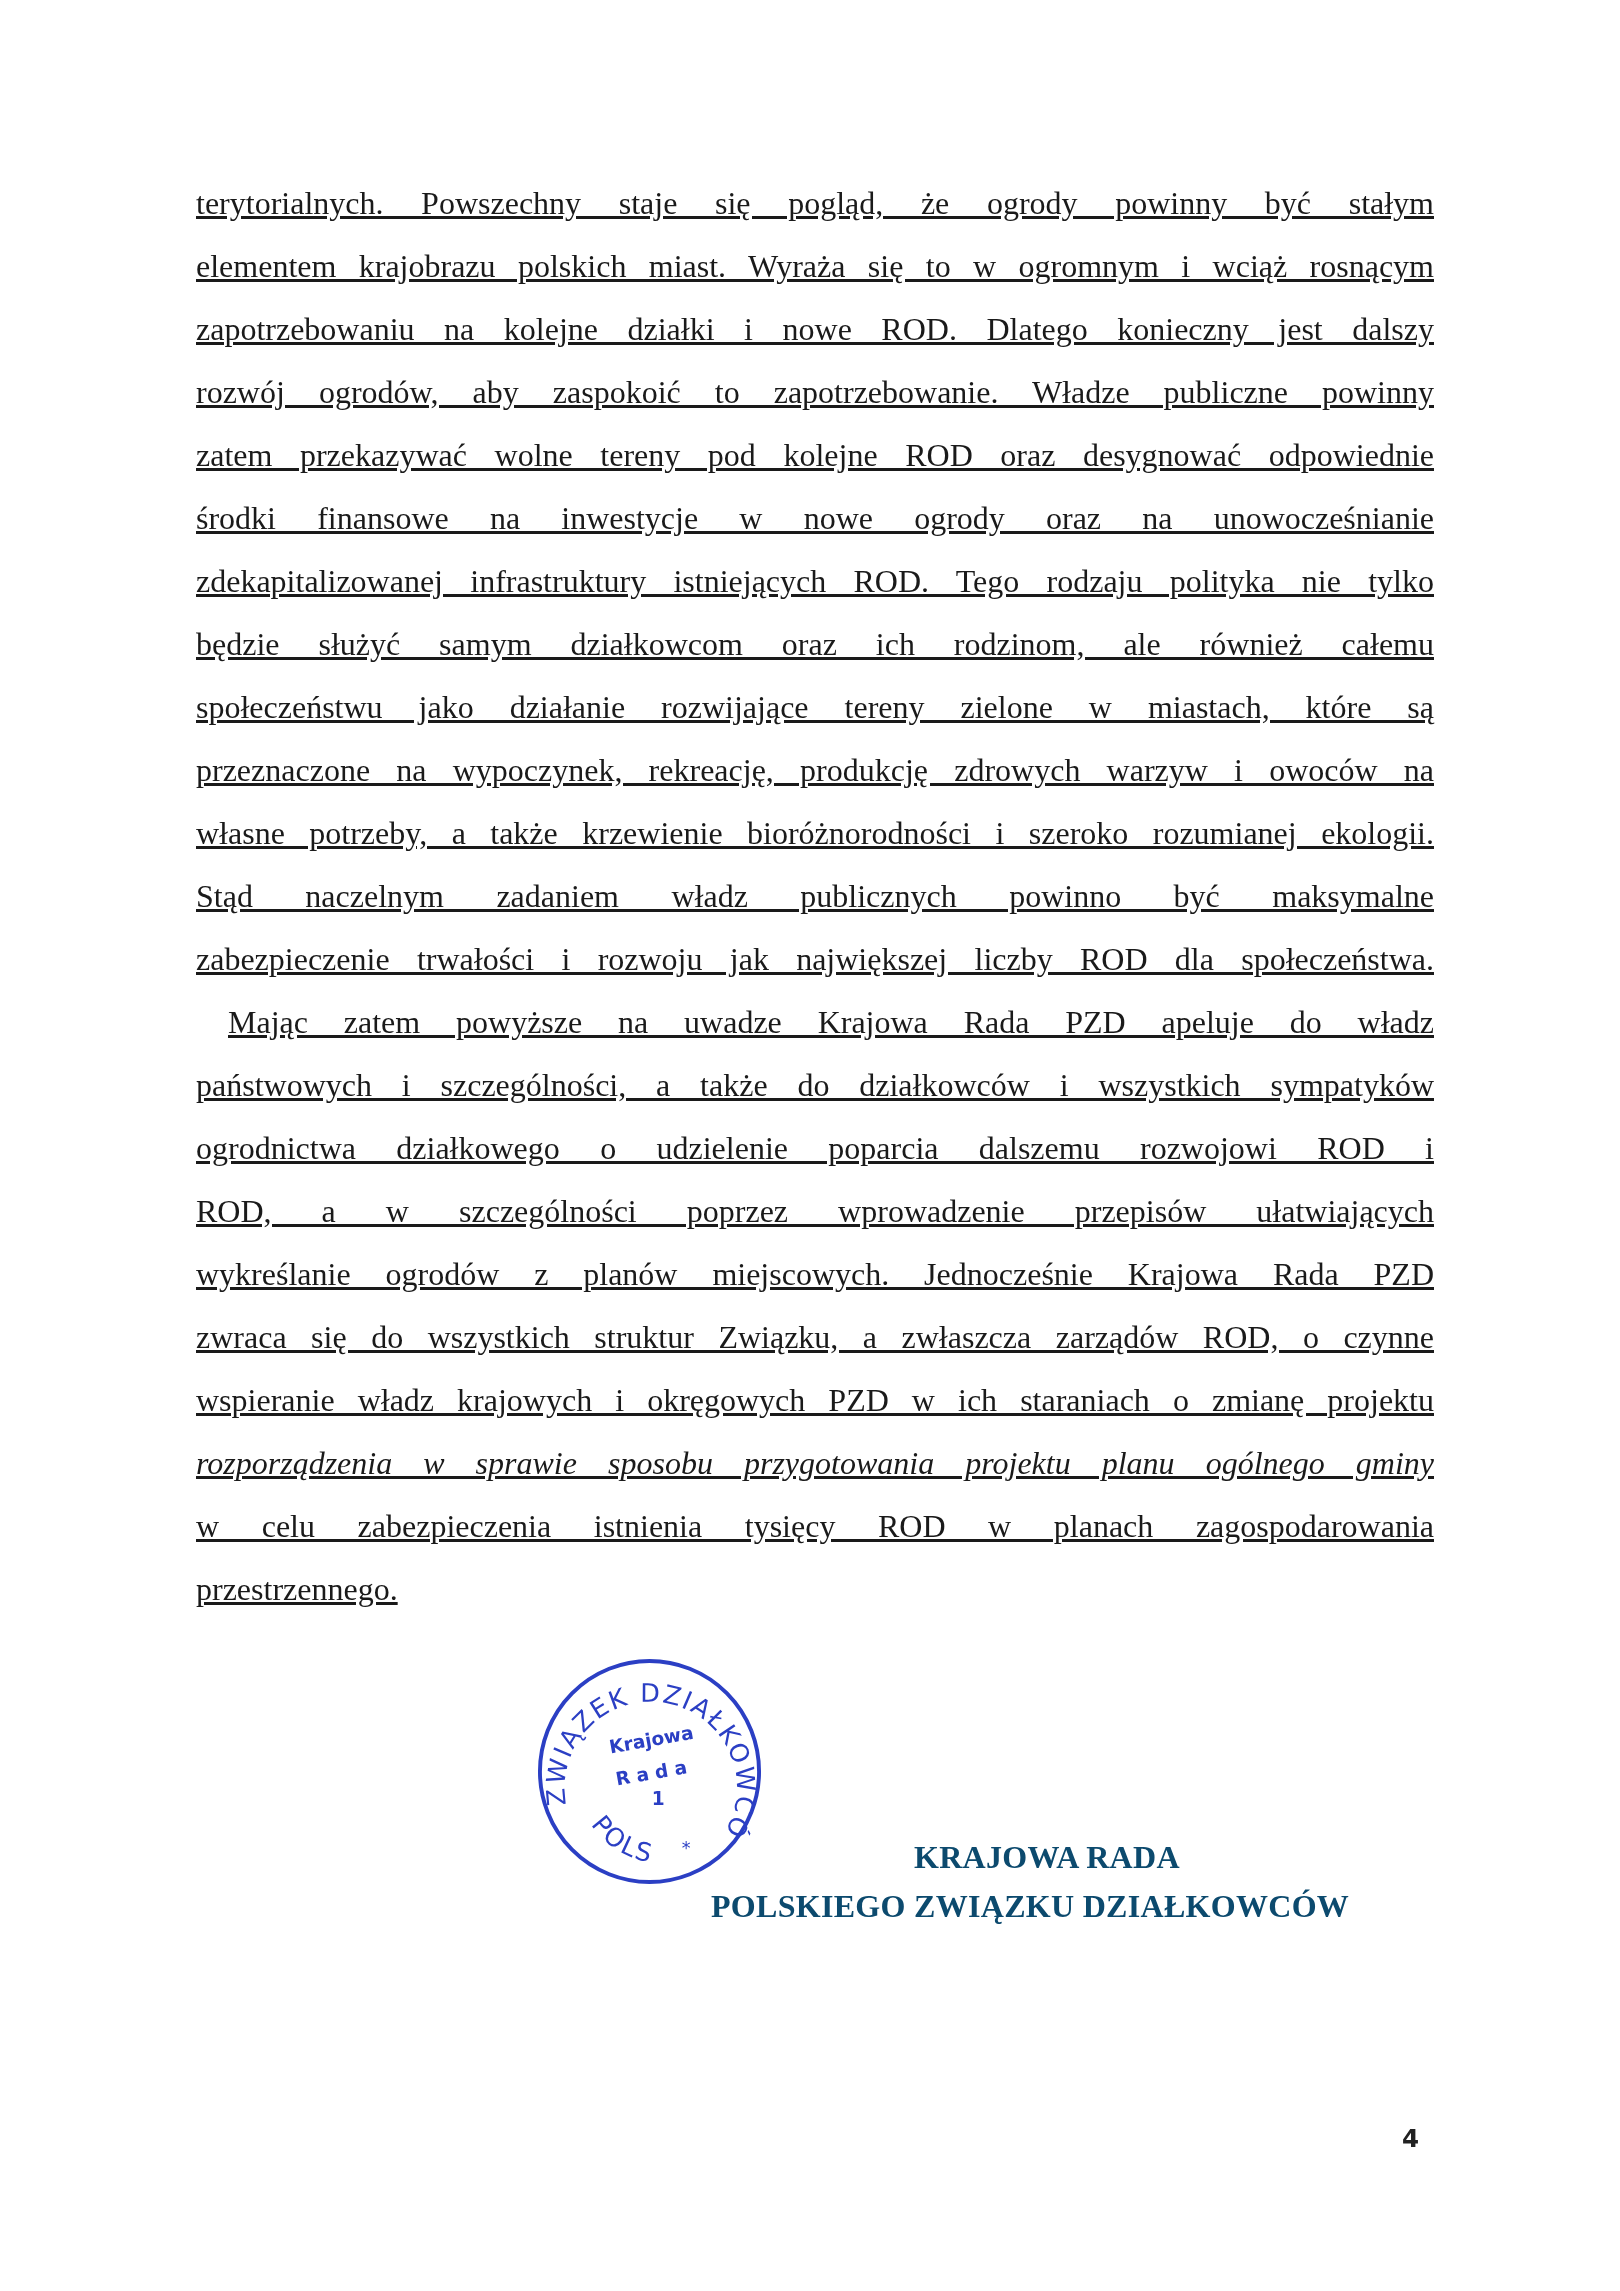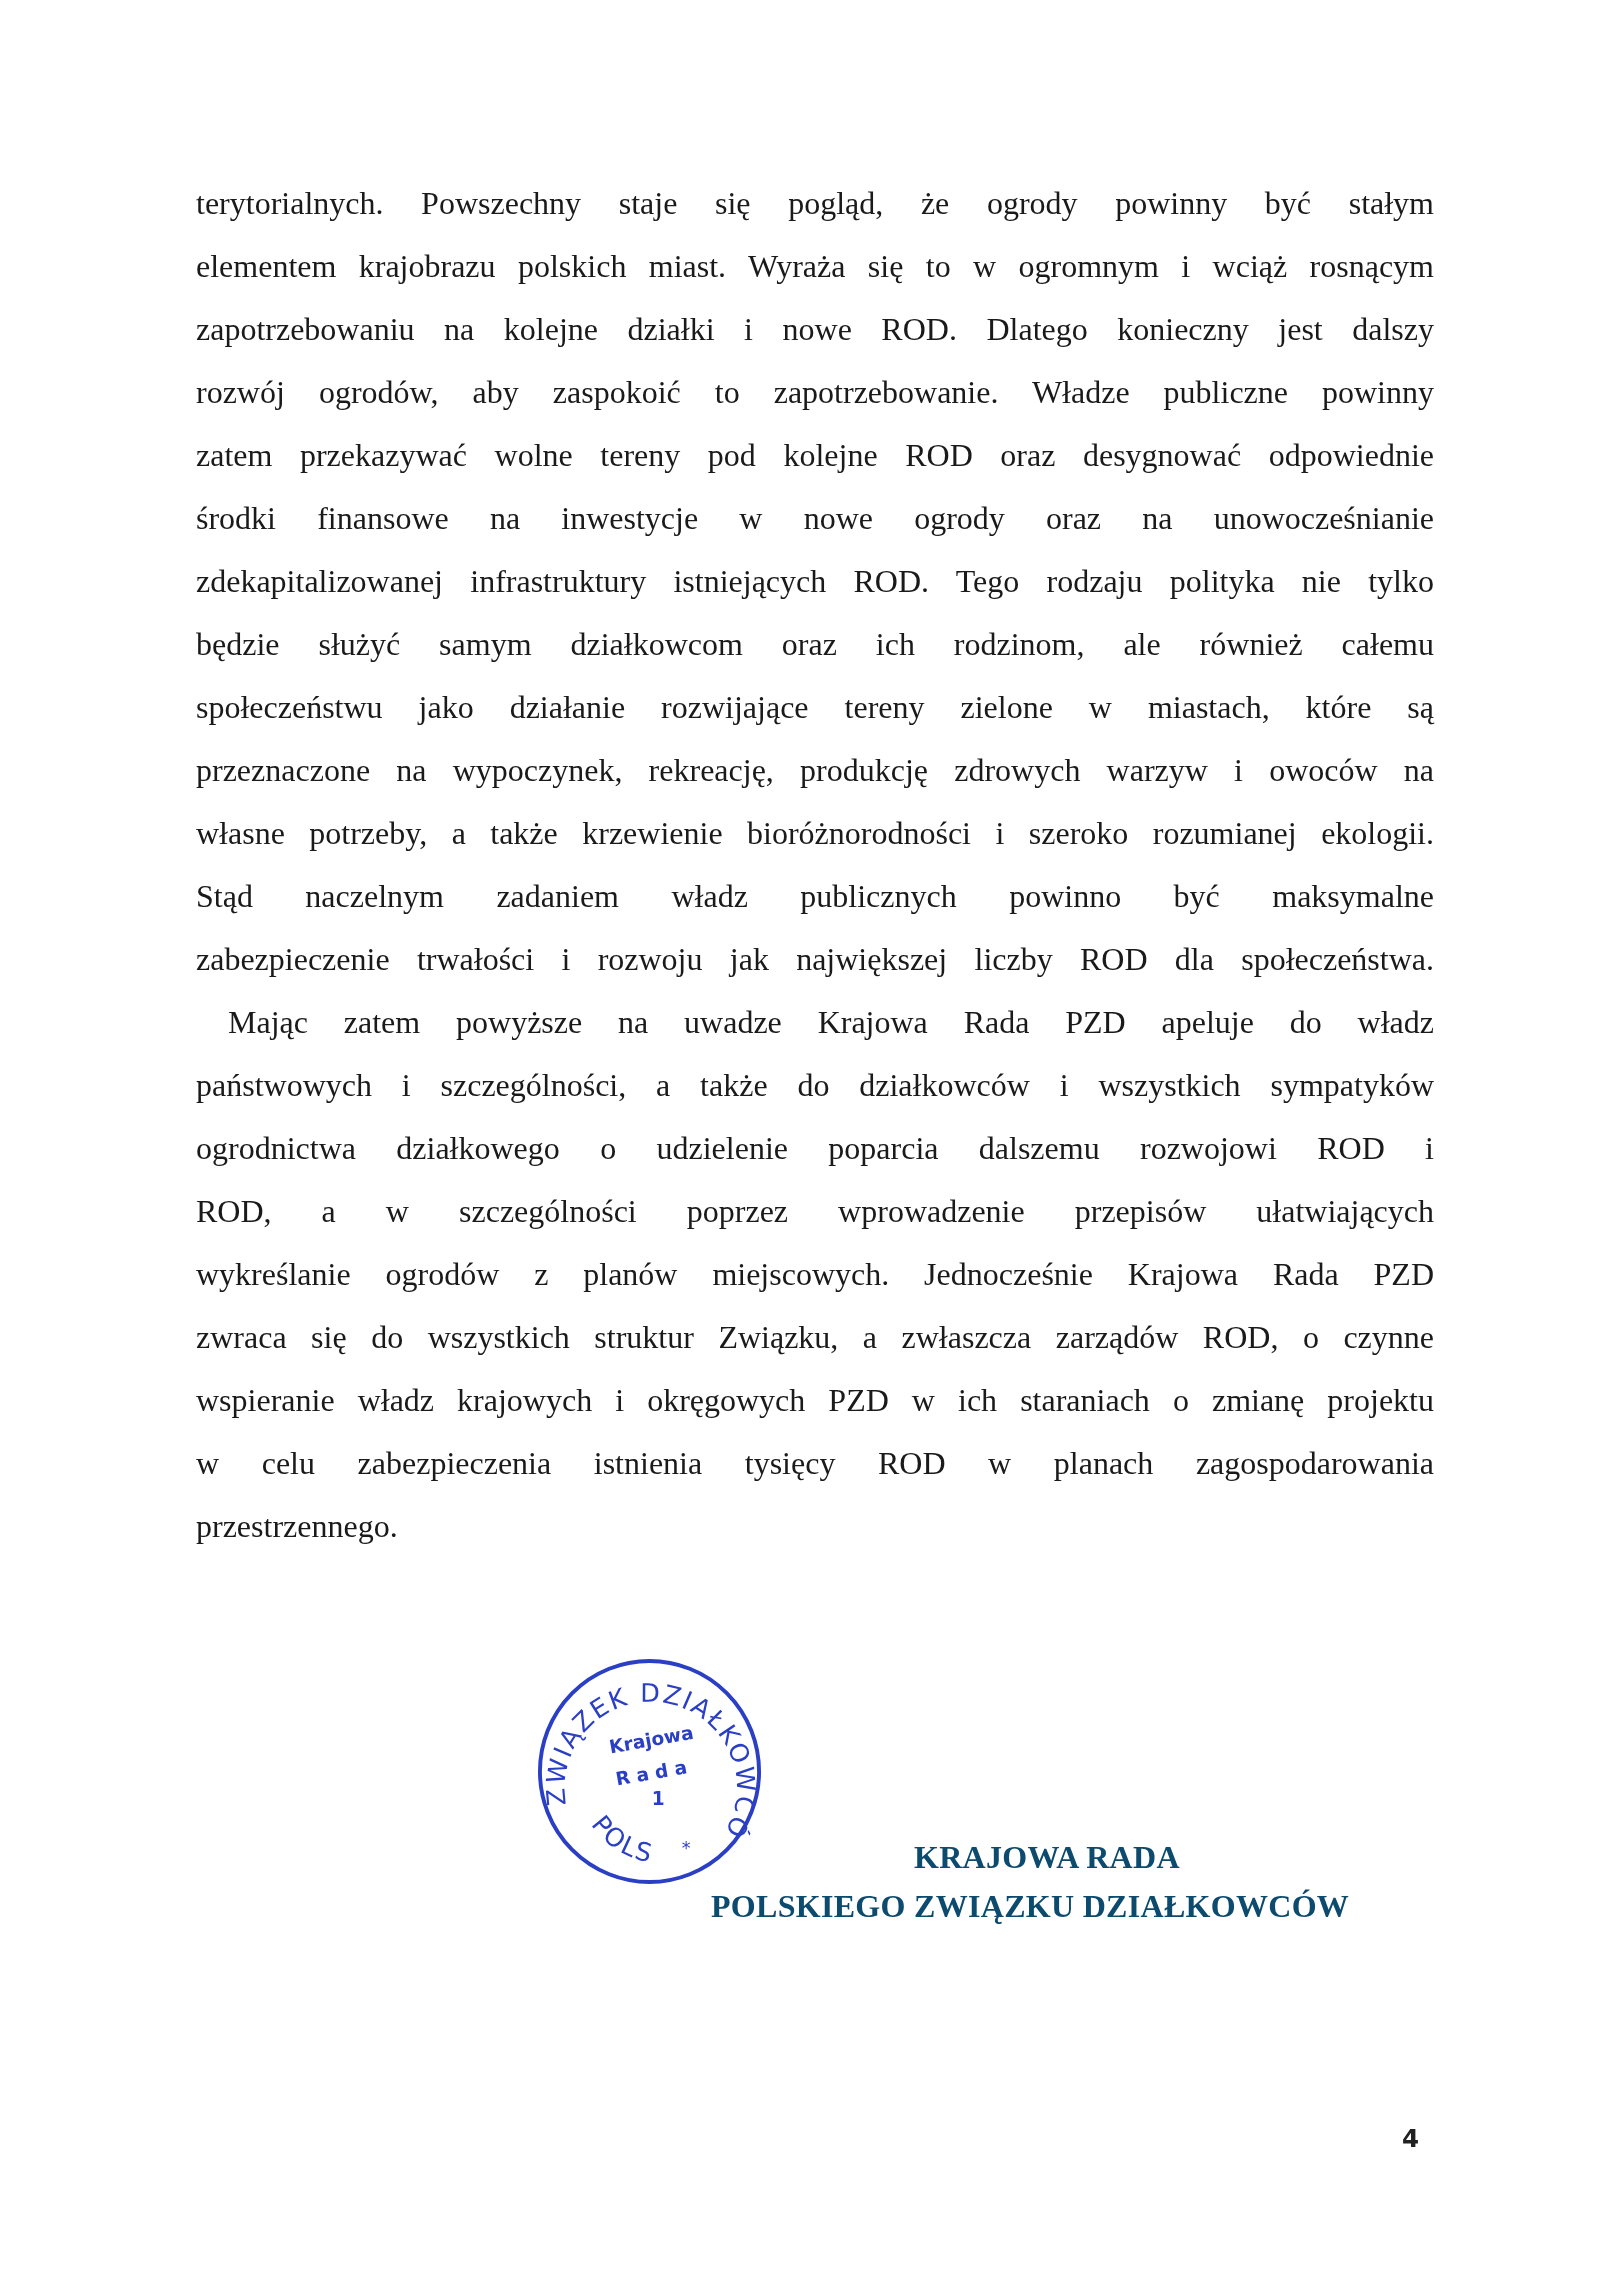--- a/index.html
+++ b/index.html
@@ -1,21 +1,21 @@
 <!DOCTYPE html>
 <html><head>
 <meta charset="utf-8">
 <style>
   html, body { margin: 0; padding: 0; background: #ffffff; }
   body { width: 1620px; height: 2292px; position: relative; overflow: hidden; }
   .page { position: absolute; left: 0; top: 0; width: 1620px; height: 2292px; background: #fff; }
   .text-block {
     position: absolute; left: 196px; top: 177px; width: 1238px;
     font-family: "Liberation Serif", "DejaVu Serif", serif;
-    font-size: 32px; color: #1a1a1a;
+    font-size: 32px; color: #1a1a1a; text-decoration: underline;
   }
   .line {
     height: 63px; line-height: 53px; white-space: nowrap;
     text-align: justify; text-align-last: justify; overflow: visible;
   }
   .line.last { text-align-last: left; }
   .line.indent { padding-left: 32px; }
   .line .it { font-style: italic; }
   .stamp {
     position: absolute; left: 537px; top: 1658px; width: 225px; height: 227px;
@@ -56,20 +56,21 @@
     </div>
 
     <div>
       <div class="line indent">Mając zatem powyższe na uwadze Krajowa Rada PZD apeluje do władz</div>
       <div class="line">państwowych i szczególności, a także do działkowców i wszystkich sympatyków</div>
       <div class="line">ogrodnictwa działkowego o udzielenie poparcia dalszemu rozwojowi ROD i</div>
       <div class="line">ROD, a w szczególności poprzez wprowadzenie przepisów ułatwiających</div>
       <div class="line">wykreślanie ogrodów z planów miejscowych. Jednocześnie Krajowa Rada PZD</div>
       <div class="line">zwraca się do wszystkich struktur Związku, a zwłaszcza zarządów ROD, o czynne</div>
       <div class="line">wspieranie władz krajowych i okręgowych PZD w ich staraniach o zmianę projektu</div>
+      <div class="line"><span class="it">rozporządzenia w sprawie sposobu przygotowania projektu planu ogólnego gminy</span></div>
       <div class="line">w celu zabezpieczenia istnienia tysięcy ROD w planach zagospodarowania</div>
       <div class="line last">przestrzennego.</div>
     </div>
   </div>
 
   <div class="stamp">
     <svg viewBox="0 0 230 232">
       <defs>
         <path id="arc-top" d="M 30 150 A 88 88 0 1 1 196 170" fill="none"></path>
         <path id="arc-bottom" d="M 55 170 A 88 88 0 0 0 112 208" fill="none"></path>

